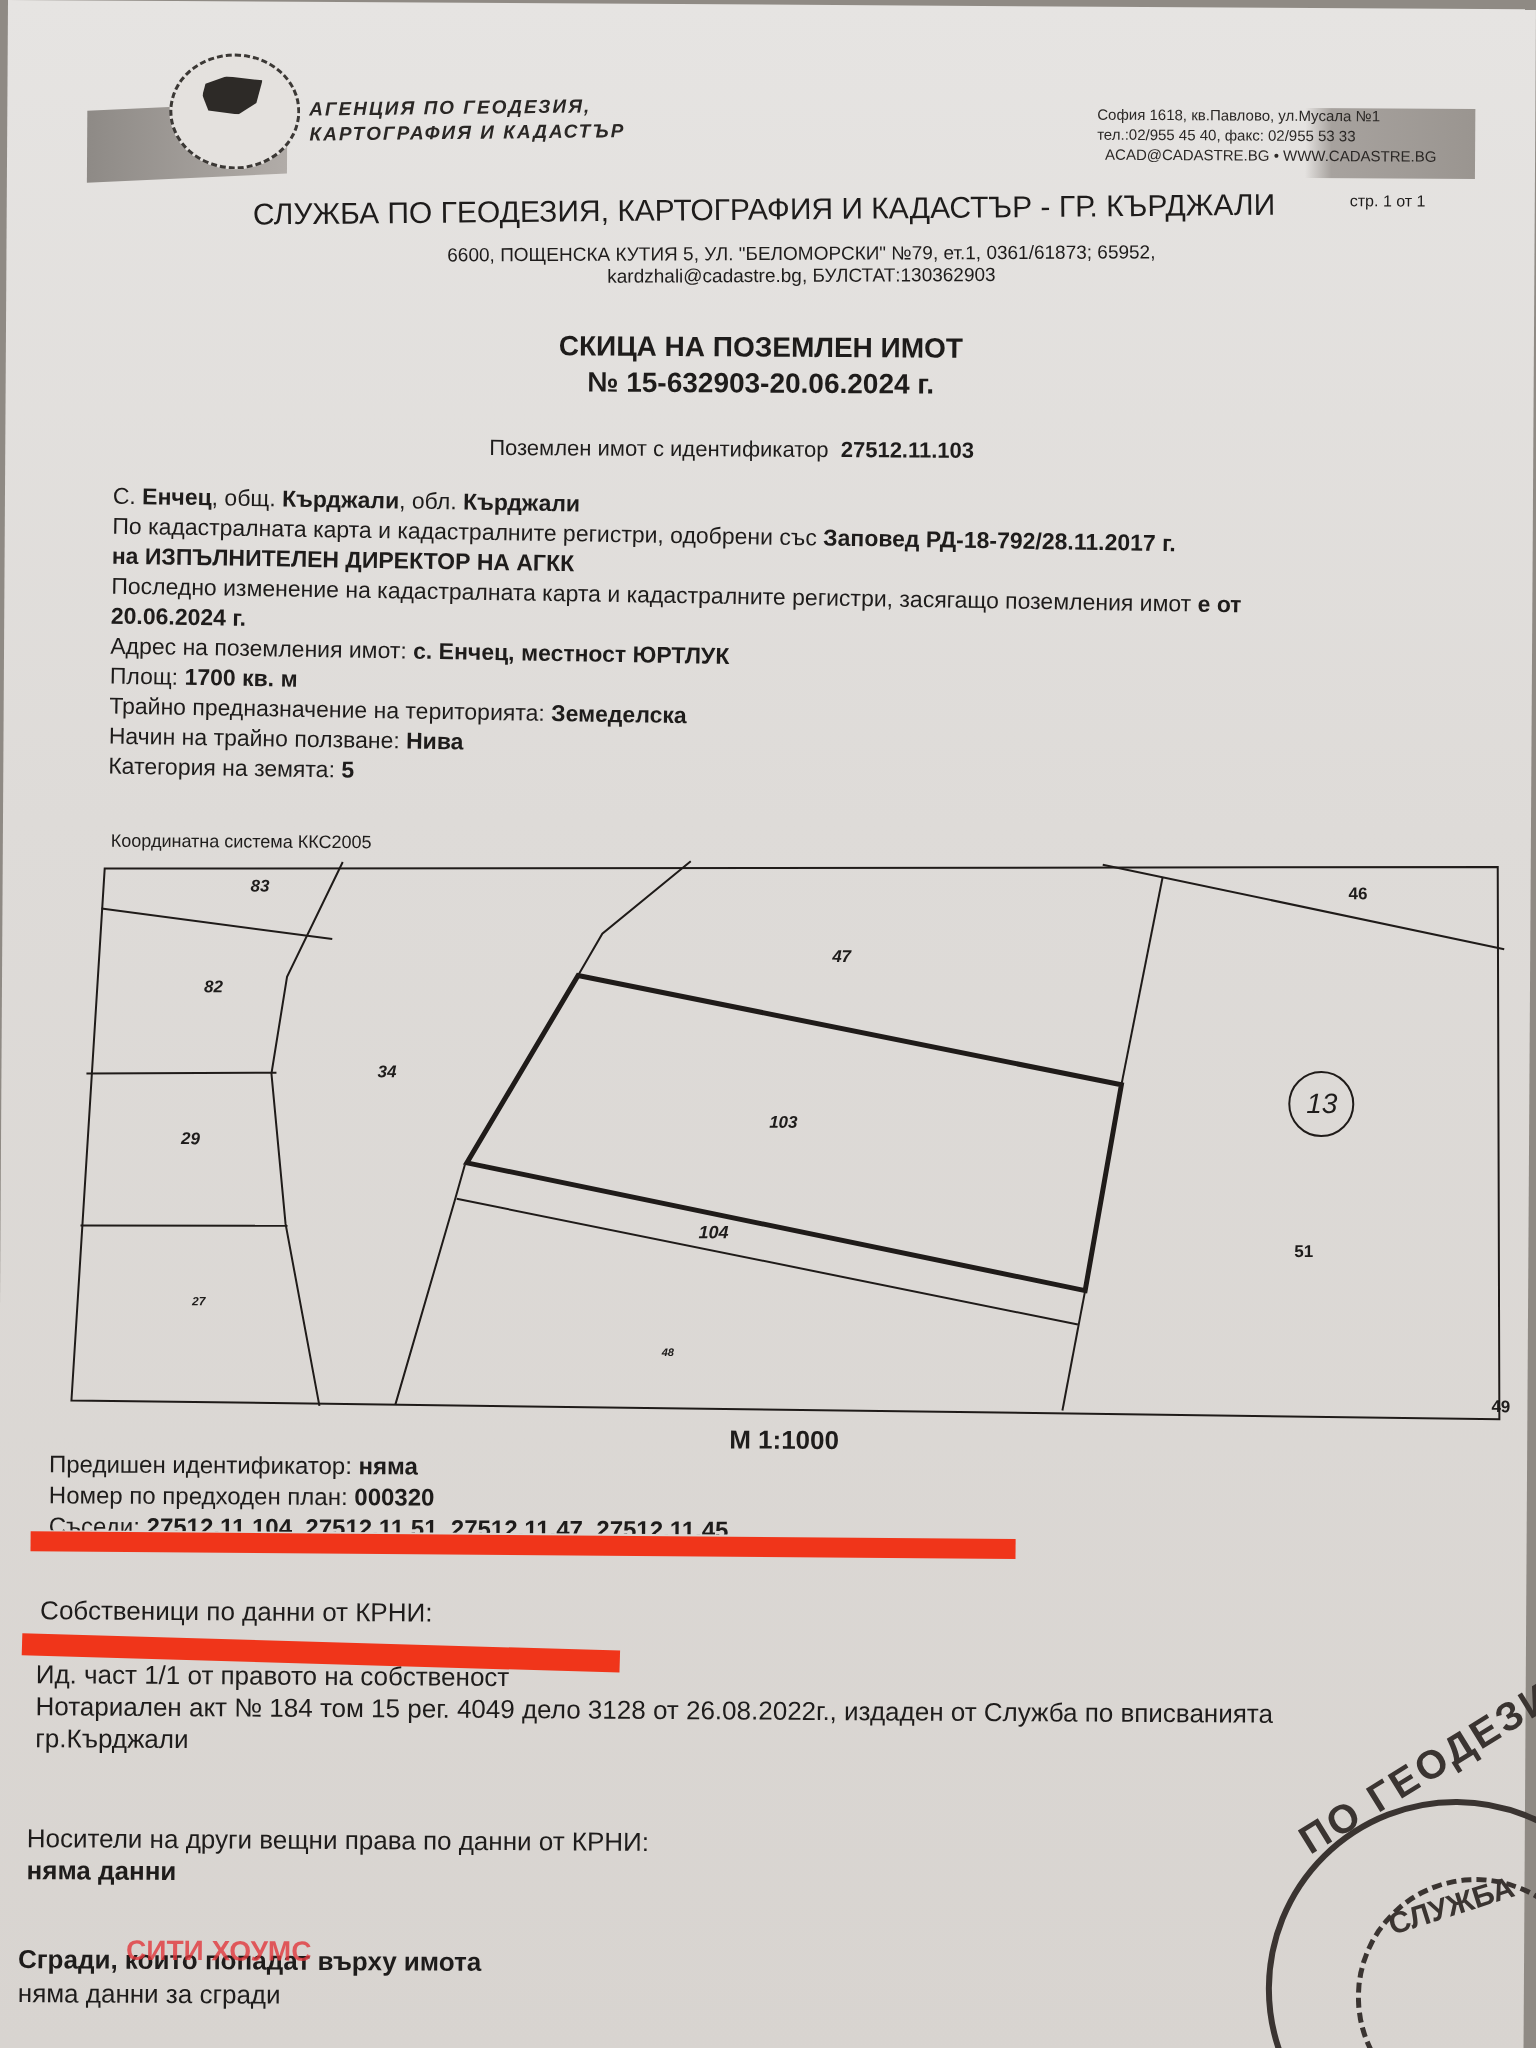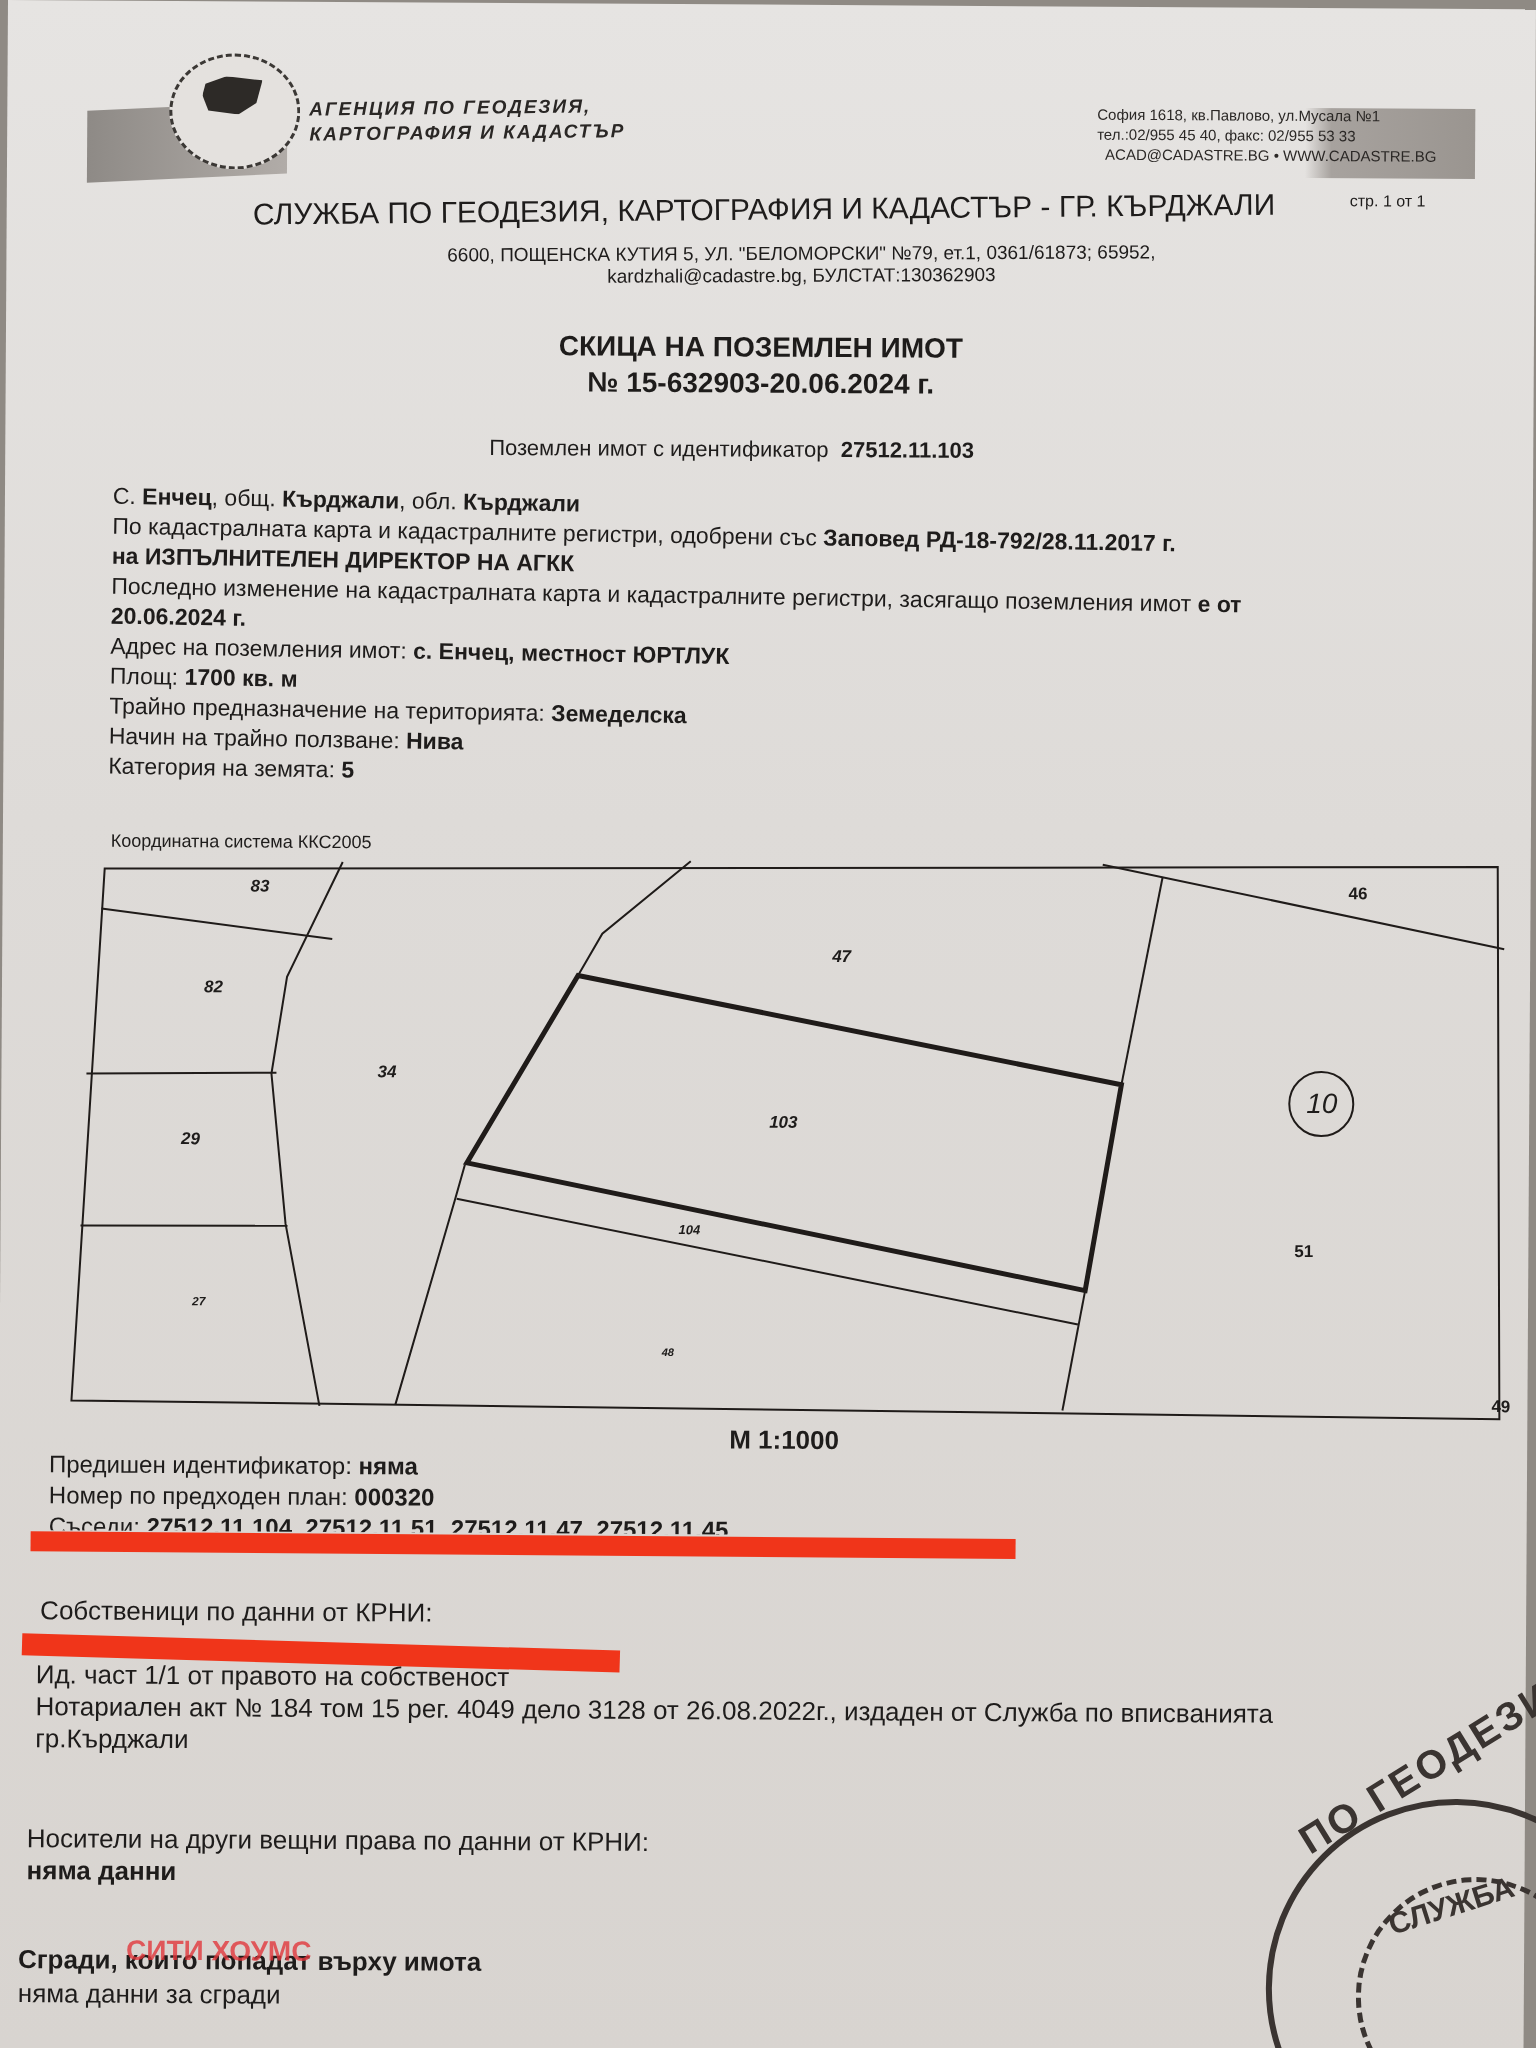--- a/index.html
+++ b/index.html
@@ -172,30 +172,30 @@
       <line x1="1085" y1="1284" x2="1063" y2="1404"></line>
 
       <line x1="1100" y1="858" x2="1502" y2="940"></line>
     </g>
 
     <polygon points="576,972 1120,1078 1085,1284 466,1160" fill="none" stroke="#1f1b19" stroke-width="5"></polygon>
 
     <circle cx="1320" cy="1096" r="32" fill="none" stroke="#1f1b19" stroke-width="2"></circle>
   </svg>
 
-  <div class="abs" style="left:1305px;top:1080px;font-size:28px;font-style:italic">10</div>
+  <div class="abs" style="left:1305px;top:1080px;font-size:28px;font-style:italic">13</div>
 
   <div class="abs" style="left:248px;top:875px;font-size:17px;font-weight:bold;font-style:italic">83</div>
   <div class="abs" style="left:202px;top:976px;font-size:17px;font-weight:bold;font-style:italic">82</div>
   <div class="abs" style="left:180px;top:1128px;font-size:17px;font-weight:bold;font-style:italic">29</div>
   <div class="abs" style="left:192px;top:1293px;font-size:12px;font-weight:bold;font-style:italic">27</div>
   <div class="abs" style="left:376px;top:1060px;font-size:17px;font-weight:bold;font-style:italic">34</div>
   <div class="abs" style="left:830px;top:942px;font-size:17px;font-weight:bold;font-style:italic">47</div>
   <div class="abs" style="left:768px;top:1108px;font-size:17px;font-weight:bold;font-style:italic">103</div>
-  <div class="abs" style="left:678px;top:1218px;font-size:13px;font-weight:bold;font-style:italic">104</div>
+  <div class="abs" style="left:698px;top:1218px;font-size:18px;font-weight:bold;font-style:italic">104</div>
   <div class="abs" style="left:662px;top:1342px;font-size:11px;font-weight:bold;font-style:italic">48</div>
   <div class="abs" style="left:1346px;top:876px;font-size:17px;font-weight:bold">46</div>
   <div class="abs" style="left:1294px;top:1234px;font-size:17px;font-weight:bold">51</div>
   <div class="abs" style="left:1492px;top:1388px;font-size:17px;font-weight:bold">49</div>
 
   <div class="abs scale">М 1:1000</div>
 
   <div class="abs lower">
     <div>
       <span>Предишен идентификатор:</span>

